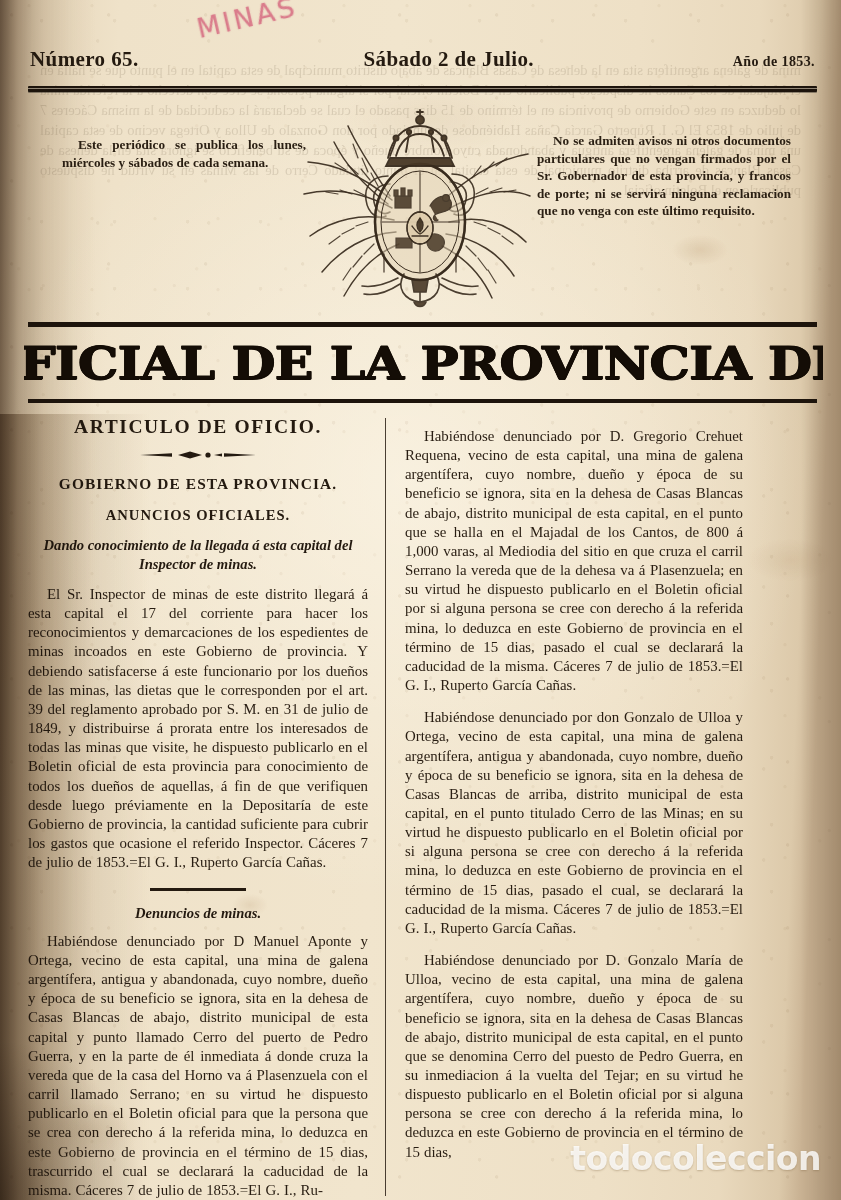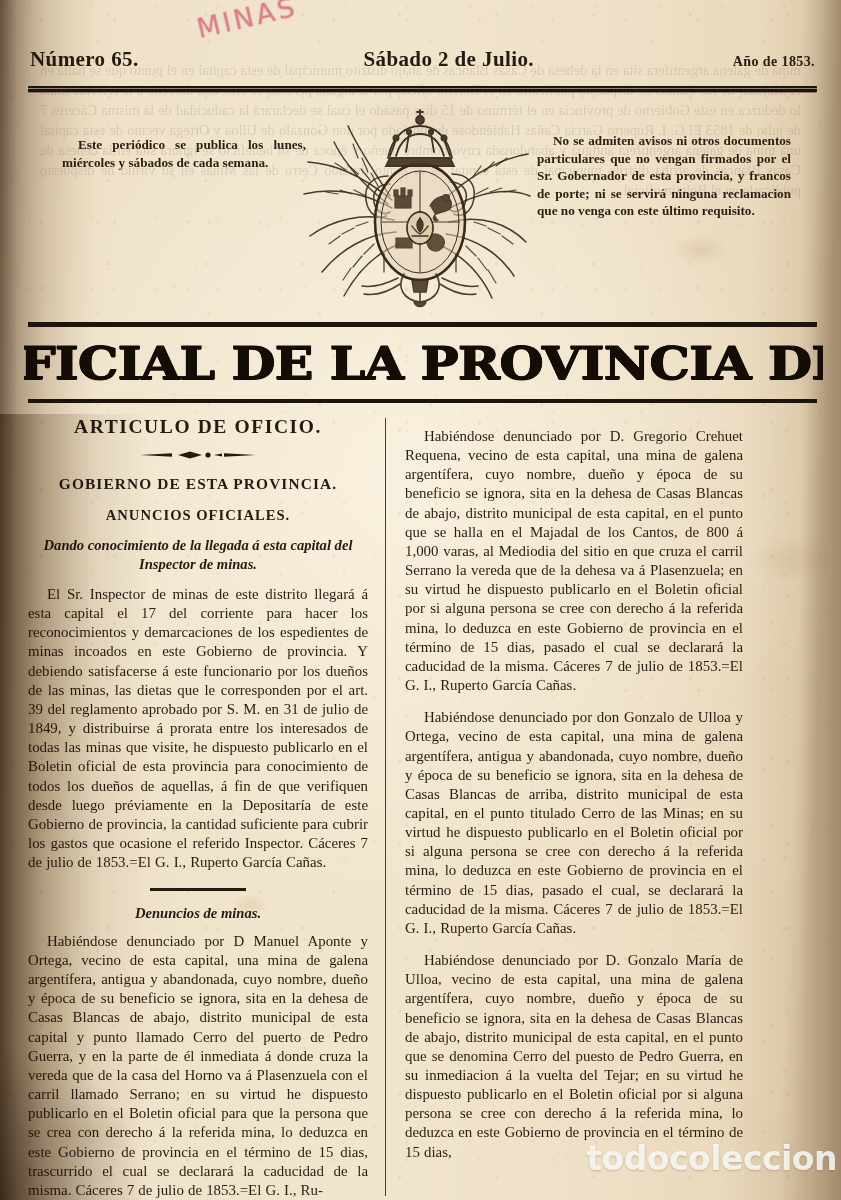--- a/index.html
+++ b/index.html
@@ -191,21 +191,21 @@
     font-family:"DejaVu Sans", sans-serif;
     font-size:27px;letter-spacing:3px;font-weight:500;
     color:#d4607a;opacity:.78;
     transform:rotate(-13deg);
     text-shadow:0 0 1.5px rgba(200,80,110,.5);
     filter:blur(.35px);
   }
 
   
   .watermark{
-    position:absolute;right:4px;bottom:22px;z-index:9;
+    position:absolute;right:20px;bottom:22px;z-index:9;
     font-family:"DejaVu Sans", sans-serif;
     font-size:33px;font-weight:bold;letter-spacing:-.5px;
     color:rgba(255,255,255,.82);
     text-shadow:0 1px 2px rgba(120,95,60,.35);
     pointer-events:none;
   }
 </style>
 </head>
 <body>
 

